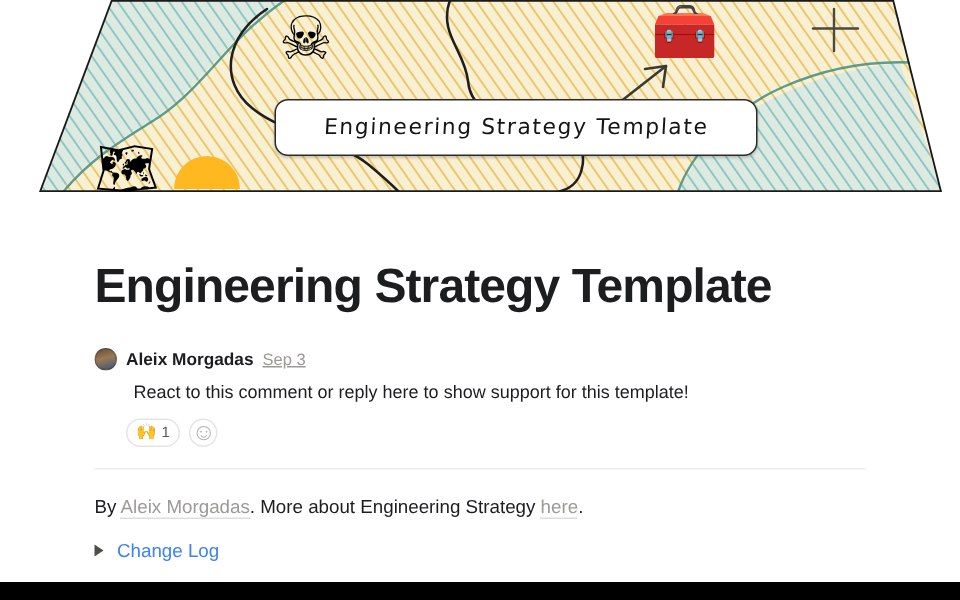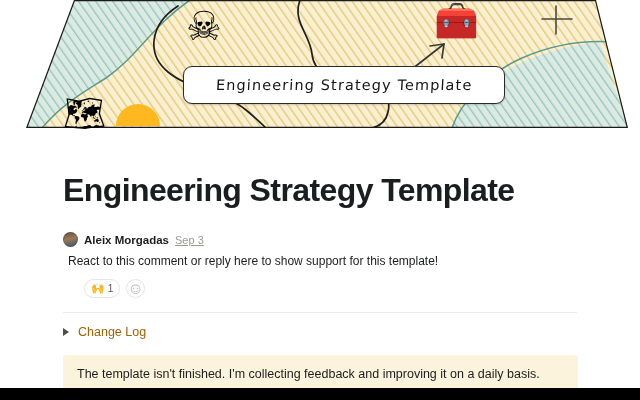--- a/index.html
+++ b/index.html
@@ -119,21 +119,21 @@
     font-size: 11.5px;
     font-weight: 700;
     color: #1c1d1f;
   }
   #comment-date {
     font-size: 11px;
     color: #9b9a97;
     text-decoration: underline;
   }
   #comment-text {
-    margin-left: 5px;
+    margin-left: 26px;
     margin-top: 4px;
     font-size: 12px;
     color: #1c1d1f;
     line-height: 1.45;
   }
 
   .reaction-row {
     margin-left: 21px;
     margin-top: 9px;
     display: flex;
@@ -187,21 +187,21 @@
   }
   .strong-inline { color: #1c1d1f; }
 
   
   #change-log-toggle {
     margin-top: 12px;
     display: flex;
     align-items: center;
     gap: 9px;
     font-size: 12.5px;
-    color: #a16207;
+    color: #3b82f6;
     cursor: pointer;
   }
   #change-log-caret {
     width: 0; height: 0;
     border-left: 6px solid #4e4d4a;
     border-top: 4px solid transparent;
     border-bottom: 4px solid transparent;
     flex: none;
   }
 
@@ -303,20 +303,23 @@
           <span>1</span>
         </div>
         <div class="reaction-add">
           <span>☺</span>
         </div>
       </div>
     </div>
 
     <div id="comment-divider"></div>
 
+    <div id="byline">
+      <span>By </span><a class="doc-link">Aleix Morgadas</a><span class="strong-inline">. More about Engineering Strategy </span><a class="doc-link">here</a><span>.</span>
+    </div>
 
     <div id="change-log-toggle">
       <span id="change-log-caret"></span>
       <span>Change Log</span>
     </div>
 
     <div id="callout">
 
       <span id="callout-text">The template isn't finished. I'm collecting feedback and improving it on a daily basis.</span>
     </div>

